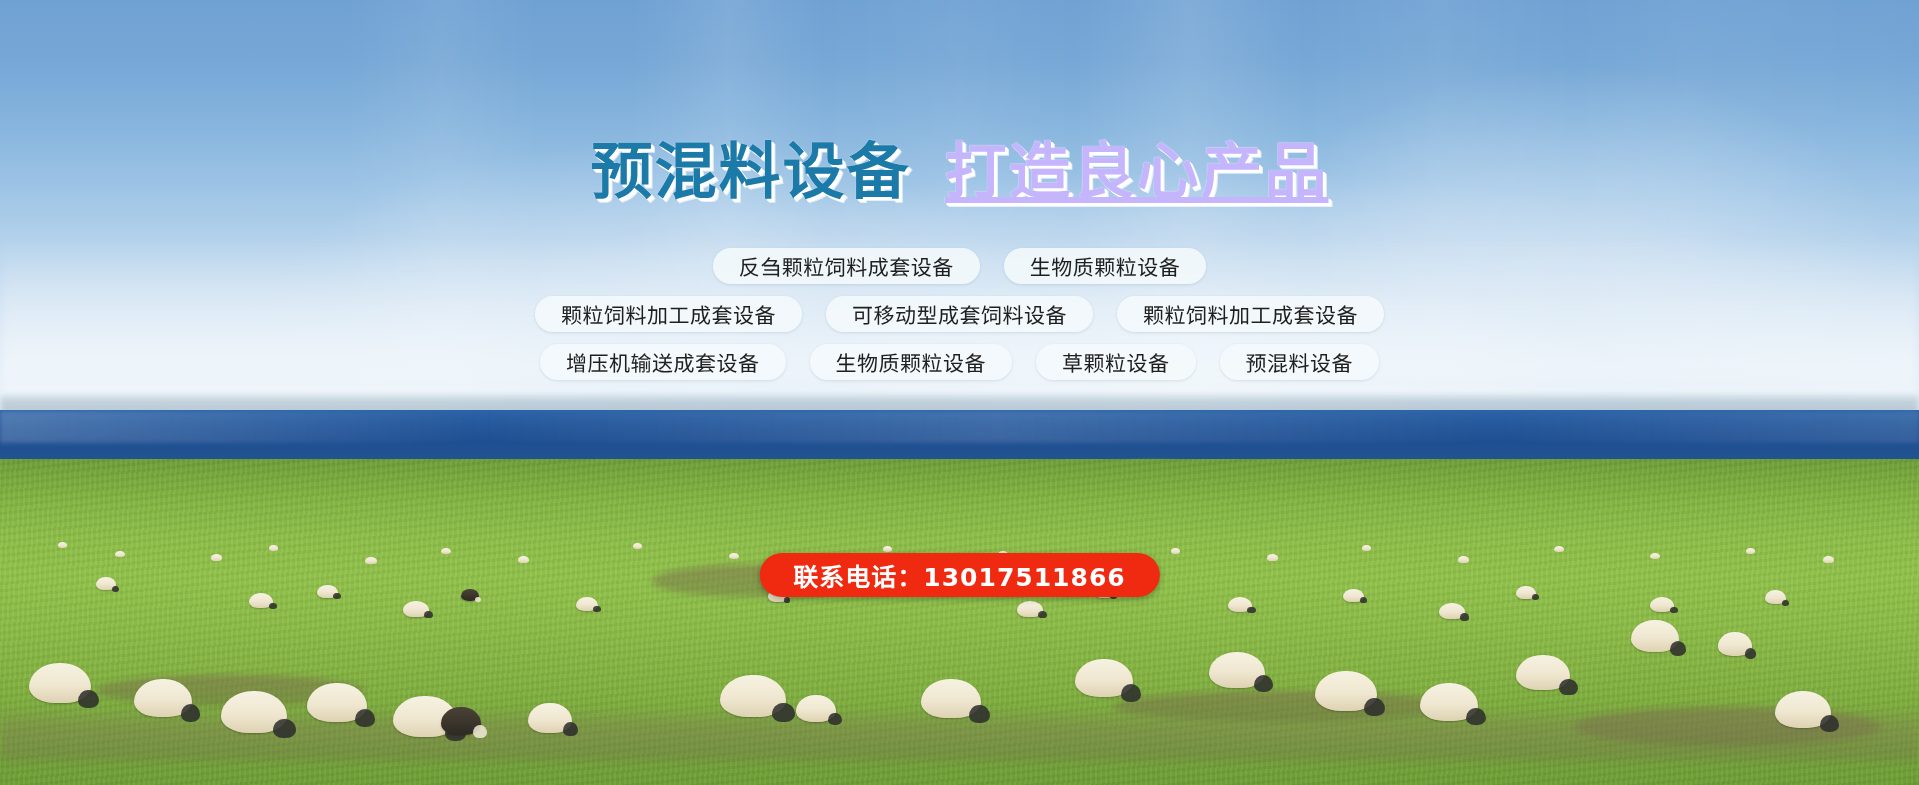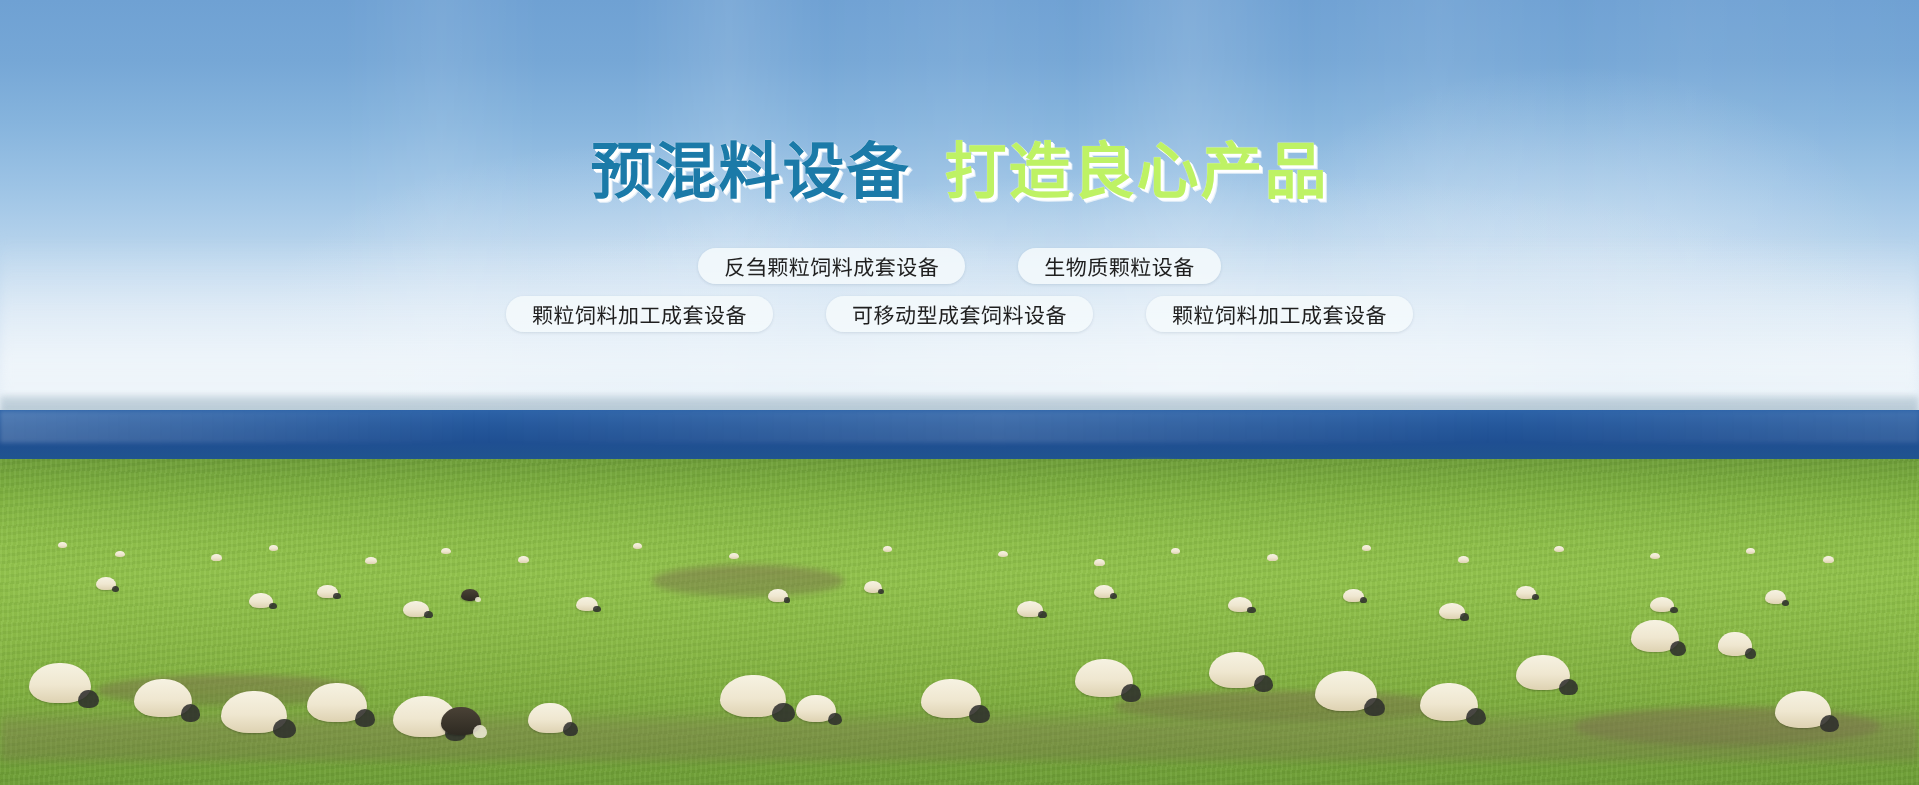--- a/index.html
+++ b/index.html
@@ -143,38 +143,39 @@
   .headline .blue{
     color:#1b7aa8;
     text-shadow:
       2px 2px 0 #ffffff,
       3px 3px 0 rgba(255,255,255,.95),
       4px 4px 0 rgba(255,255,255,.70),
       0 0 1px rgba(255,255,255,.9);
   }
   .headline .gap{display:inline-block;width:34px;}
   .headline .red{
-    color:#bef264;
+    color:#c4b5fd;
     text-shadow:
       2px 2px 0 #ffffff,
       3px 3px 0 rgba(255,255,255,.95),
       4px 4px 0 rgba(255,255,255,.70),
       0 0 1px rgba(255,255,255,.9);
+    text-decoration: underline;
   }
 
   
   .pill-rows{
     position:absolute;
     left:0; top:248px; width:100%;
   }
   .pill-row{
     display:flex;
     justify-content:center;
     align-items:center;
-    gap:53px;
+    gap:24px;
     margin-bottom:12px;
   }
   .pill{
     display:inline-flex;
     align-items:center;
     justify-content:center;
     height:36px;
     padding:0 26px;
     border-radius:18px;
     background:rgba(244,249,252,.88);
@@ -299,17 +300,24 @@
       <div class="pill">反刍颗粒饲料成套设备</div>
       <div class="pill">生物质颗粒设备</div>
     </div>
 
     <div class="pill-row">
       <div class="pill">颗粒饲料加工成套设备</div>
       <div class="pill">可移动型成套饲料设备</div>
       <div class="pill">颗粒饲料加工成套设备</div>
     </div>
 
+    <div class="pill-row">
+      <div class="pill">增压机输送成套设备</div>
+      <div class="pill">生物质颗粒设备</div>
+      <div class="pill">草颗粒设备</div>
+      <div class="pill">预混料设备</div>
+    </div>
 
   </div>
 
+  <div class="cta">联系电话：13017511866</div>
 
 </div>
 
 </body></html>

